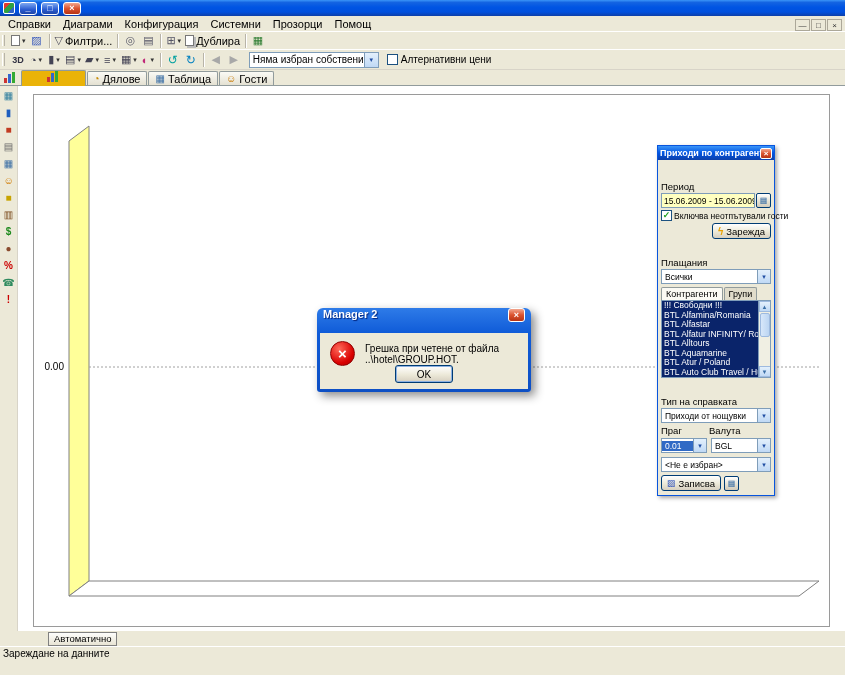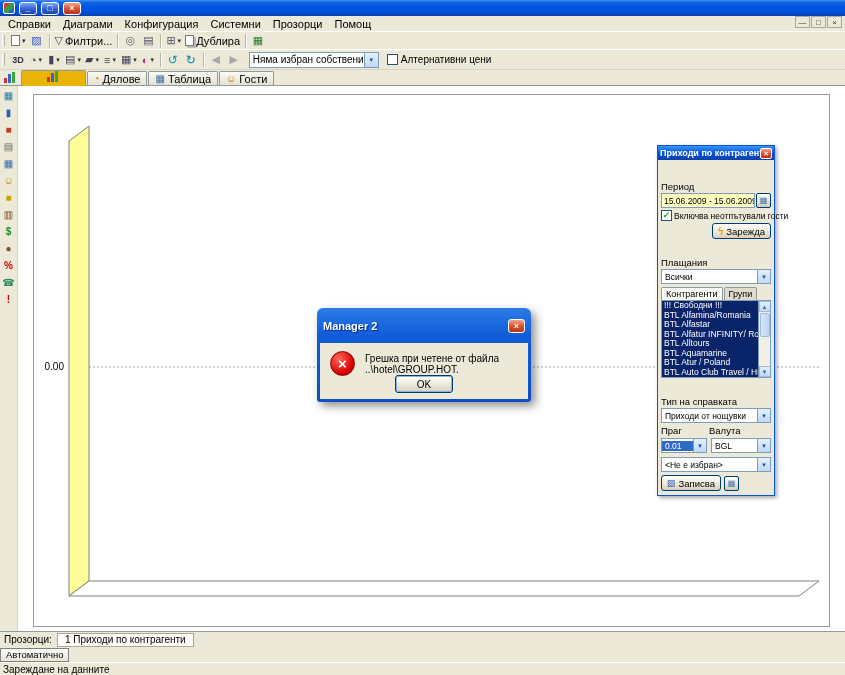--- a/index.html
+++ b/index.html
@@ -12,21 +12,21 @@
     color:#fff;font-weight:bold;font-size:11px;text-shadow:1px 1px 1px #00247E;}
   .appico{width:12px;height:12px;border-radius:2px;flex:none;
     background:linear-gradient(135deg,#E03A2F 0 34%,#2FA043 34% 67%,#2F62C8 67%);border:1px solid #fff;}
   .title-text{flex:1;white-space:nowrap;overflow:hidden;}
   .winbtn{width:18px;height:13px;flex:none;margin-left:1px;border:1px solid #fff;border-radius:3px;
     display:flex;align-items:center;justify-content:center;font-size:9px;font-weight:bold;color:#fff;
     background:linear-gradient(#7DA8F2,#2A5BD0 60%,#1F47A8);text-shadow:none;}
   .winbtn.close{background:linear-gradient(#F2A68E,#DB532F 50%,#B63314);}
 
   
-  .menubar{height:15px;display:flex;align-items:flex-start;background:#ECE9D8;font-size:11px;padding-left:2px;}
+  .menubar{height:15px;display:flex;align-items:flex-end;background:#ECE9D8;font-size:11px;padding-left:2px;}
   .menu-item{padding:0 6px;height:100%;display:flex;align-items:center;cursor:default;}
   .mdi{margin-left:auto;display:flex;gap:1px;padding-right:3px;}
   .mdibtn{width:15px;height:12px;border:1px solid #ACA899;background:#ECE9D8;display:flex;align-items:center;
     justify-content:center;font-size:8px;color:#333;}
 
   
   .tb{display:flex;align-items:center;background:#ECE9D8;border-top:1px solid #FFF;}
   .tb1{height:18px;}
   .tb2{height:21px;border-bottom:1px solid #D8D4C8;}
   .grip{width:3px;height:70%;border-left:1px solid #fff;border-right:1px solid #B8B4A8;margin:0 4px 0 2px;flex:none;}
@@ -122,40 +122,40 @@
   .sarr.down{margin-top:auto;}
   .sthumb{width:10px;height:24px;margin-top:1px;border:1px solid #9EBADF;border-radius:2px;
     background:linear-gradient(90deg,#D7E7FA,#BCD5F2);}
   .labels2{font-size:9.5px;}
   .selhl{background:#316AC5;color:#fff;}
 
   
   .dialog{position:absolute;left:317px;top:222px;width:214px;border-radius:6px 6px 3px 3px;
     background:linear-gradient(180deg,#2E7BE8,#0F5BD8 30%,#0D4FC4);padding:0 3px 3px;
     box-shadow:4px 4px 10px rgba(0,0,0,.45);z-index:50;}
-  .dlg-title{height:35px;display:flex;align-items:center;color:#fff;font-weight:bold;font-size:11px;
+  .dlg-title{height:25px;display:flex;color:#fff;font-weight:bold;font-size:11px;
     text-shadow:1px 1px 1px #00247E;padding:0 3px;}
   .dlg-title .winbtn{width:17px;height:14px;}
   .dlg-title-text{flex:1;}
   .dlg-body{background:#ECE9D8;height:56px;position:relative;}
   .dlg-content{display:flex;align-items:center;padding:8px 10px 0;gap:10px;}
   .err-icon{width:25px;height:25px;flex:none;border-radius:50%;border:1px solid #8F0000;color:#fff;
     background:radial-gradient(circle at 35% 30%,#FF6A5A,#D90000 65%,#A80000);display:flex;align-items:center;
     justify-content:center;font-size:15px;font-weight:bold;line-height:1;}
   .dlg-msg{font-size:10px;color:#000;}
   .okbtn{position:absolute;left:50%;transform:translateX(-50%);bottom:6px;width:58px;height:18px;
     border:1px solid #003C74;border-radius:3px;background:linear-gradient(#fff,#ECE9D8 55%,#D6CFC0);
     box-shadow:inset 0 0 0 1px #8DB2E3;display:flex;align-items:center;justify-content:center;font-size:10px;}
 
   
   .windowsbar{height:16px;background:#ECE9D8;border-top:1px solid #919B9C;display:flex;align-items:center;
     font-size:10px;padding-left:4px;gap:5px;}
   .wtab{border:1px solid #ACA899;background:#FDFCF7;height:14px;display:flex;align-items:center;padding:0 7px;
     font-size:10px;}
-  .autorow{height:15px;background:#ECE9D8;display:flex;align-items:center;}
+  .autorow{height:15px;background:#ECE9D8;display:flex;align-items:center;margin-left:48px;}
   .autobtn{height:14px;border:1px solid #808080;background:linear-gradient(#FDFDFB,#E8E4D4);font-size:9.5px;
     display:flex;align-items:center;padding:0 5px;margin-left:0;}
   .statusbar{height:13px;background:#ECE9D8;border-top:1px solid #fff;display:flex;align-items:center;
     font-size:10px;padding-left:3px;color:#000;}
 </style>
 </head>
 <body>
 
 <div id="win">
 
@@ -419,24 +419,20 @@
         <div class="dlg-content">
           <span class="err-icon">×</span>
           <span class="dlg-msg">Грешка при четене от файла ..\hotel\GROUP.HOT.</span>
         </div>
         <span class="okbtn">OK</span>
       </div>
     </div>
 
   </div>
 
-  <div class="windowsbar">
-    <span>Прозорци:</span>
-    <span class="wtab">1 Приходи по контрагенти</span>
-  </div>
 
   <div class="autorow">
     <span class="autobtn">Автоматично</span>
   </div>
 
   <div class="statusbar">
     <span>Зареждане на данните</span>
   </div>
 
 </div>

